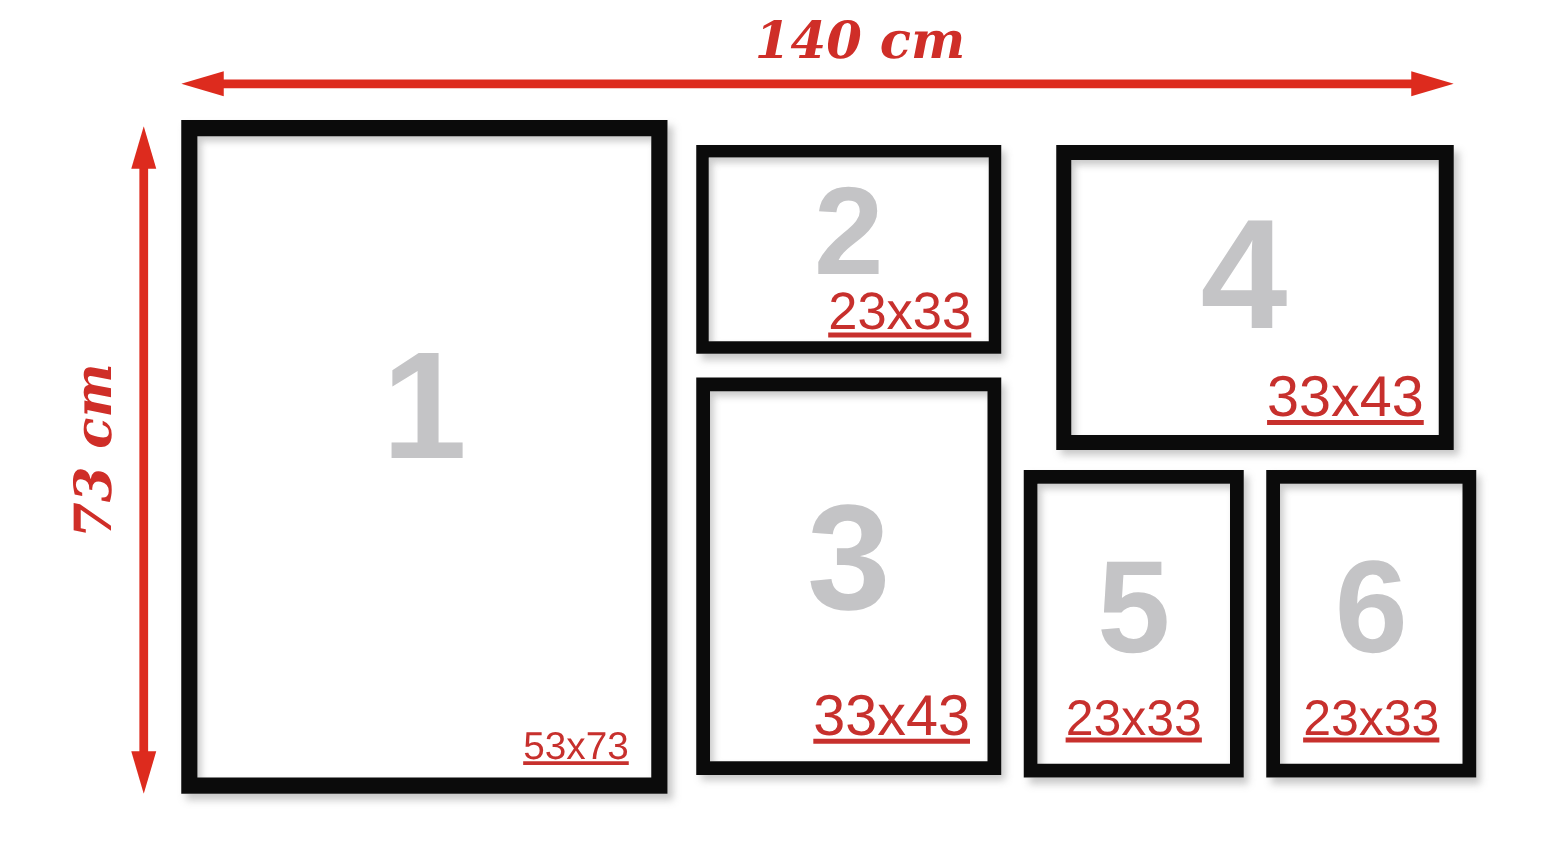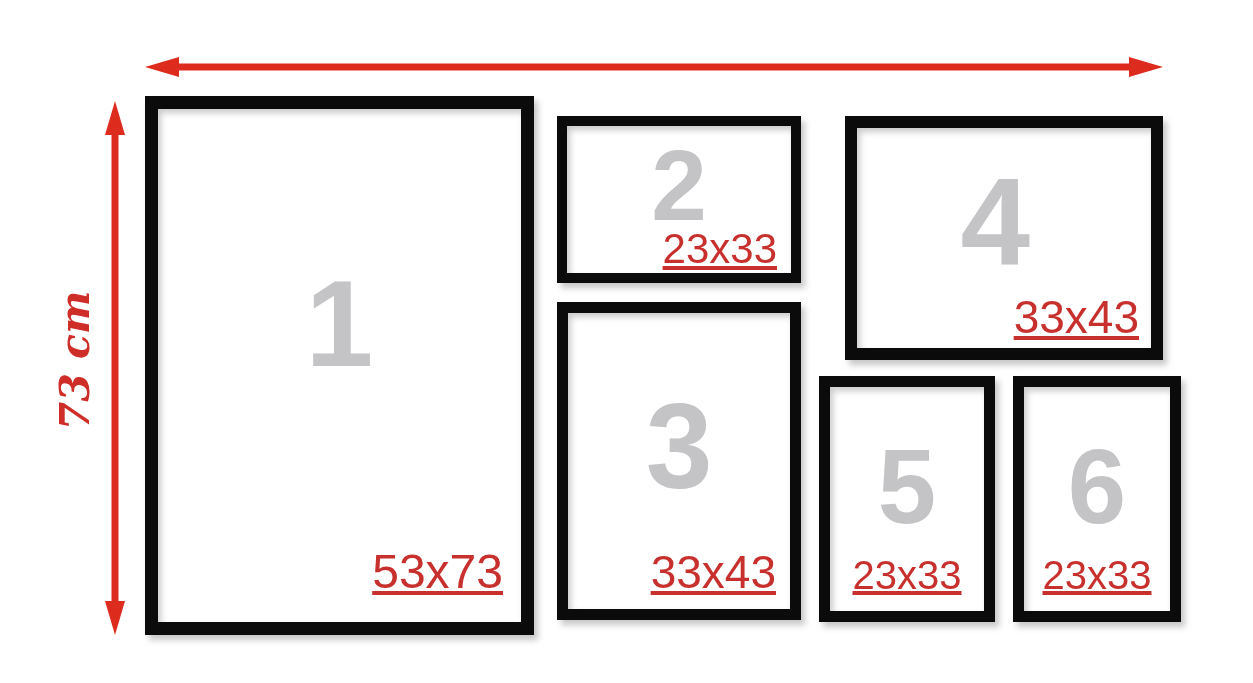--- a/index.html
+++ b/index.html
@@ -38,21 +38,21 @@
   .frame-3 .num{font-size:120px;top:45%;}
   .frame-4 .num{font-size:125px;left:47%;}
   .frame-5 .num{font-size:105px;top:44%;}
   .frame-6 .num{font-size:105px;top:44%;}
 
   .size{
     position:absolute;
     color:var(--size-text-red,#c7302d);
     line-height:1;white-space:nowrap;text-decoration:underline;
   }
-  .frame-1 .size{right:18px;bottom:26px;font-size:48px;}
+  .frame-1 .size{right:18px;bottom:10px;font-size:31px;}
   .frame-2 .size{right:14px;bottom:3px;font-size:42px;}
   .frame-3 .size{right:14px;bottom:14px;font-size:46px;}
   .frame-4 .size{right:12px;bottom:8px;font-size:46px;}
   .frame-5 .size{left:0;right:0;bottom:16px;text-align:center;font-size:40px;}
   .frame-6 .size{left:0;right:0;bottom:16px;text-align:center;font-size:40px;}
 
   
   .arrow-h{position:absolute;left:145px;top:56px;color:var(--arrow-red,#dd2b1e);}
   .arrow-v{position:absolute;left:104px;top:101px;color:var(--arrow-red,#dd2b1e);}
 
@@ -70,20 +70,21 @@
 </head>
 <body>
 
 <div class="canvas">
 
   <svg class="arrow-h" width="1018" height="22" viewBox="0 0 1018 22">
     <line x1="28" y1="11" x2="990" y2="11" stroke="currentColor" stroke-width="7"></line>
     <polygon points="0,11 34,1 34,21" fill="currentColor"></polygon>
     <polygon points="1018,11 984,1 984,21" fill="currentColor"></polygon>
   </svg>
+  <div class="dim-label dim-w">140 cm</div>
 
   <svg class="arrow-v" width="22" height="534" viewBox="0 0 22 534">
     <line x1="11" y1="28" x2="11" y2="506" stroke="currentColor" stroke-width="7"></line>
     <polygon points="11,0 1,34 21,34" fill="currentColor"></polygon>
     <polygon points="11,534 1,500 21,500" fill="currentColor"></polygon>
   </svg>
   <div class="dim-label dim-h">73 cm</div>
 
   <div class="frame frame-1">
     <span class="num">1</span>

